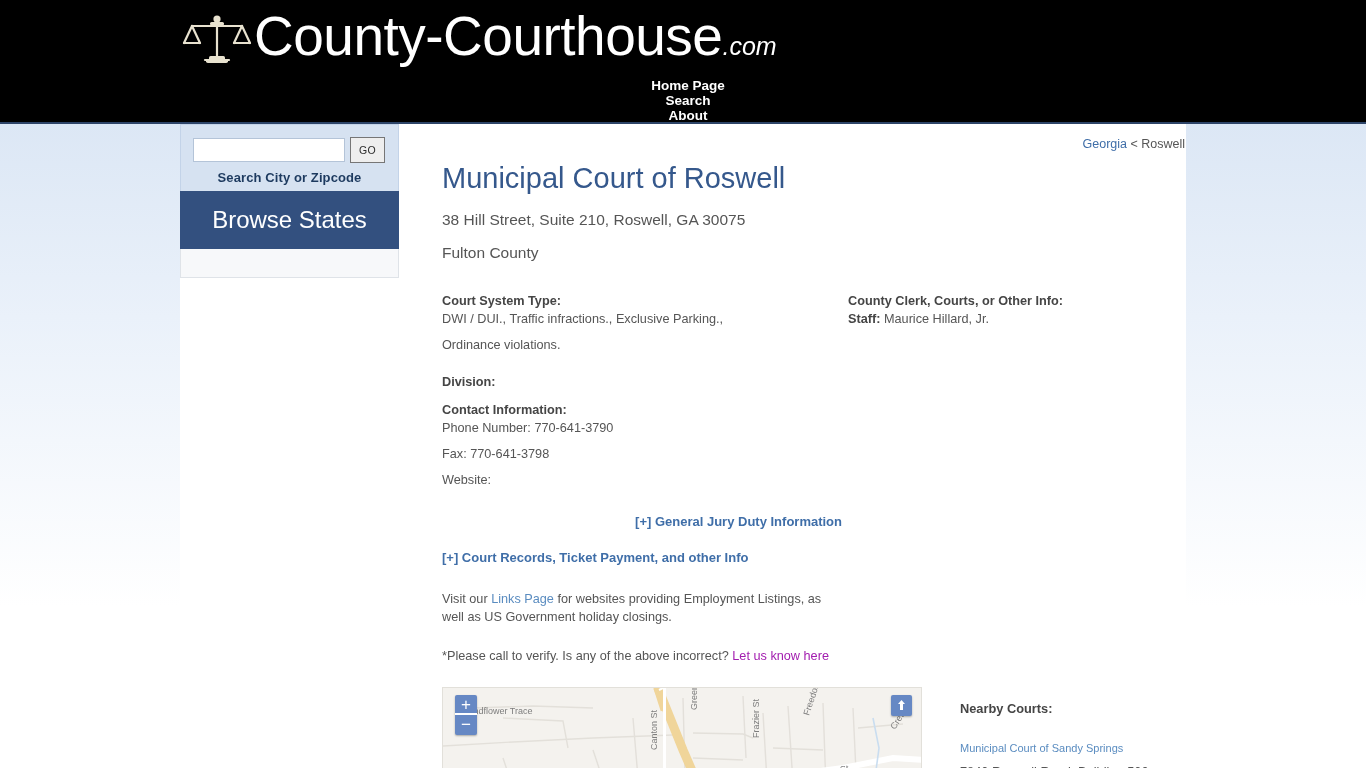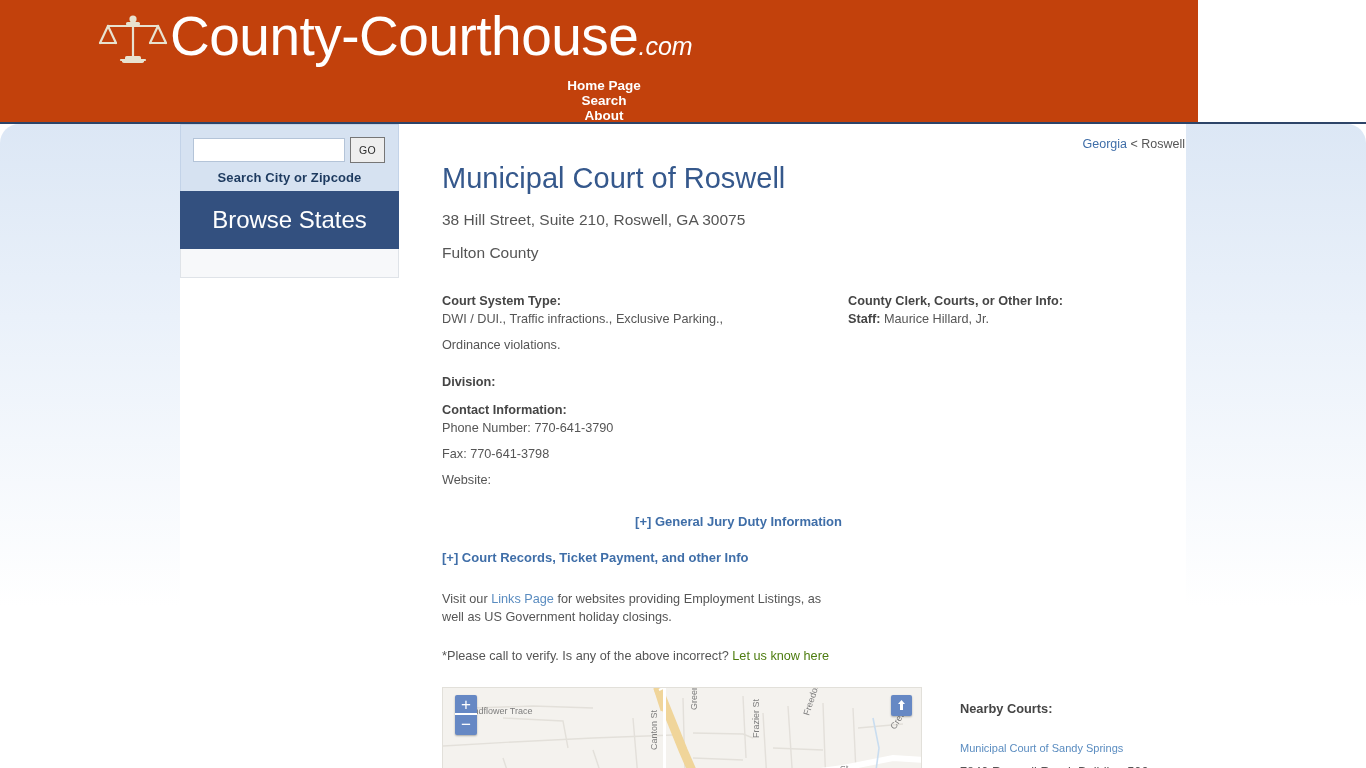--- a/index.html
+++ b/index.html
@@ -8,23 +8,23 @@
     margin: 0; padding: 0;
     width: 1366px; height: 768px;
     overflow: hidden;
     font-family: "Liberation Sans", sans-serif;
     background: #ffffff;
   }
   .page { position: relative; width: 1366px; height: 768px; overflow: hidden; }
 
   
   .header {
-    width: 1198px;
+    width: 1366px;
     height: 124px;
-    background: #c2410c;
+    background: #000000;
     position: relative;
   }
   .header-inner {
     width: 1006px;
     margin: 0 auto;
     position: relative;
     height: 124px;
   }
   .logo-row {
     display: flex;
@@ -75,21 +75,20 @@
     width: 1366px; height: 2px;
     background: #2d4468;
   }
 
   
   .body-wrap {
     position: relative;
     width: 1366px;
     height: 644px;
     background: linear-gradient(to bottom, #dce7f5 0%, #eaf1fa 30%, #ffffff 75%, #ffffff 100%);
-    border-radius: 19px;
   }
   .content {
     position: relative;
     width: 1006px;
     margin: 0 auto;
     height: 644px;
     background: #ffffff;
   }
 
   
@@ -248,21 +247,21 @@
     margin-top: 23px;
     line-height: 18px;
   }
   .note a { color: #5a8cc0; text-decoration: none; cursor: pointer; }
   .note2 {
     font-size: 12.7px;
     color: #555555;
     margin-top: 21px;
     line-height: 18px;
   }
-  .note2 a { color: #4d7c0f; text-decoration: none; cursor: pointer; text-align: center; }
+  .note2 a { color: #a21caf; text-decoration: none; cursor: pointer; text-align: center; }
 
   
   .map-area {
     position: relative;
     margin-top: 22px;
     width: 480px;
     height: 130px;
     background: #f2efe9;
     overflow: hidden;
     border: 1px solid #e2e0da;

